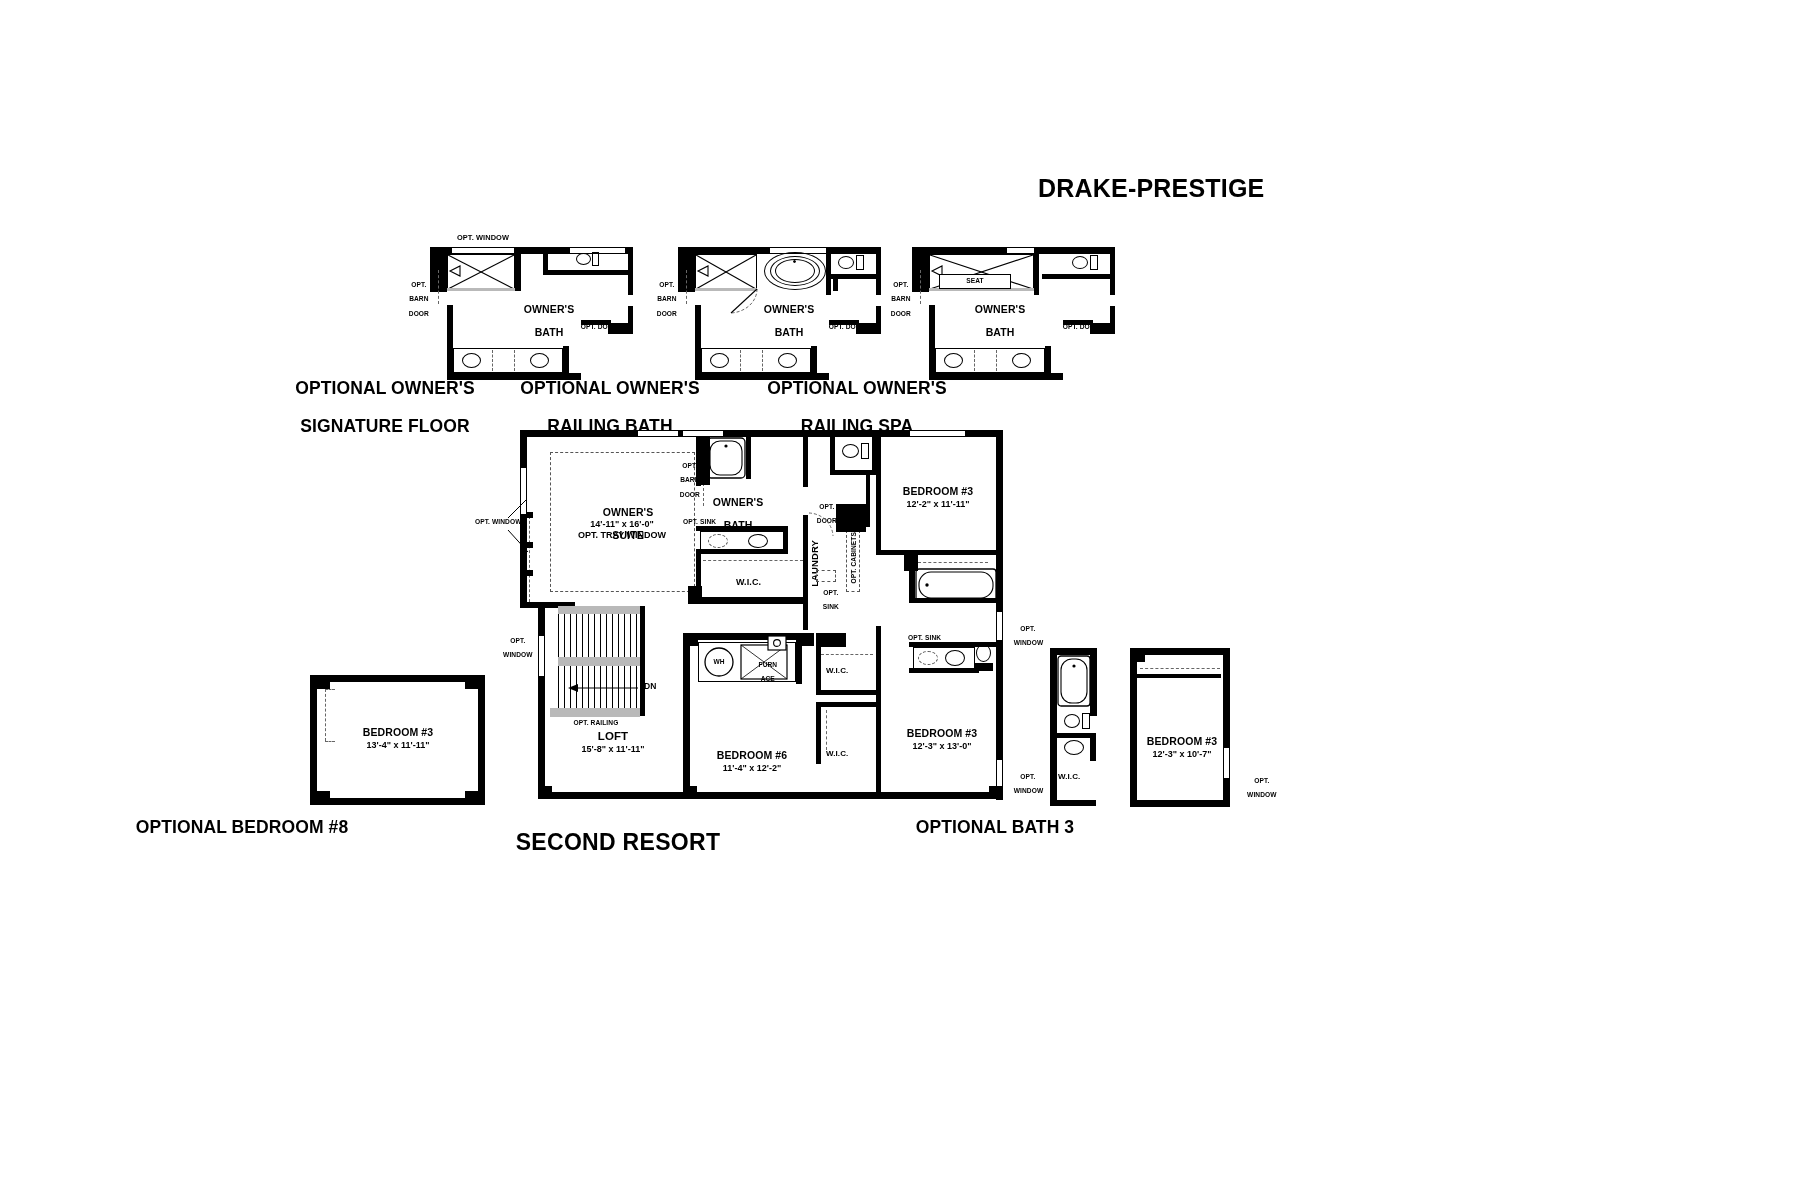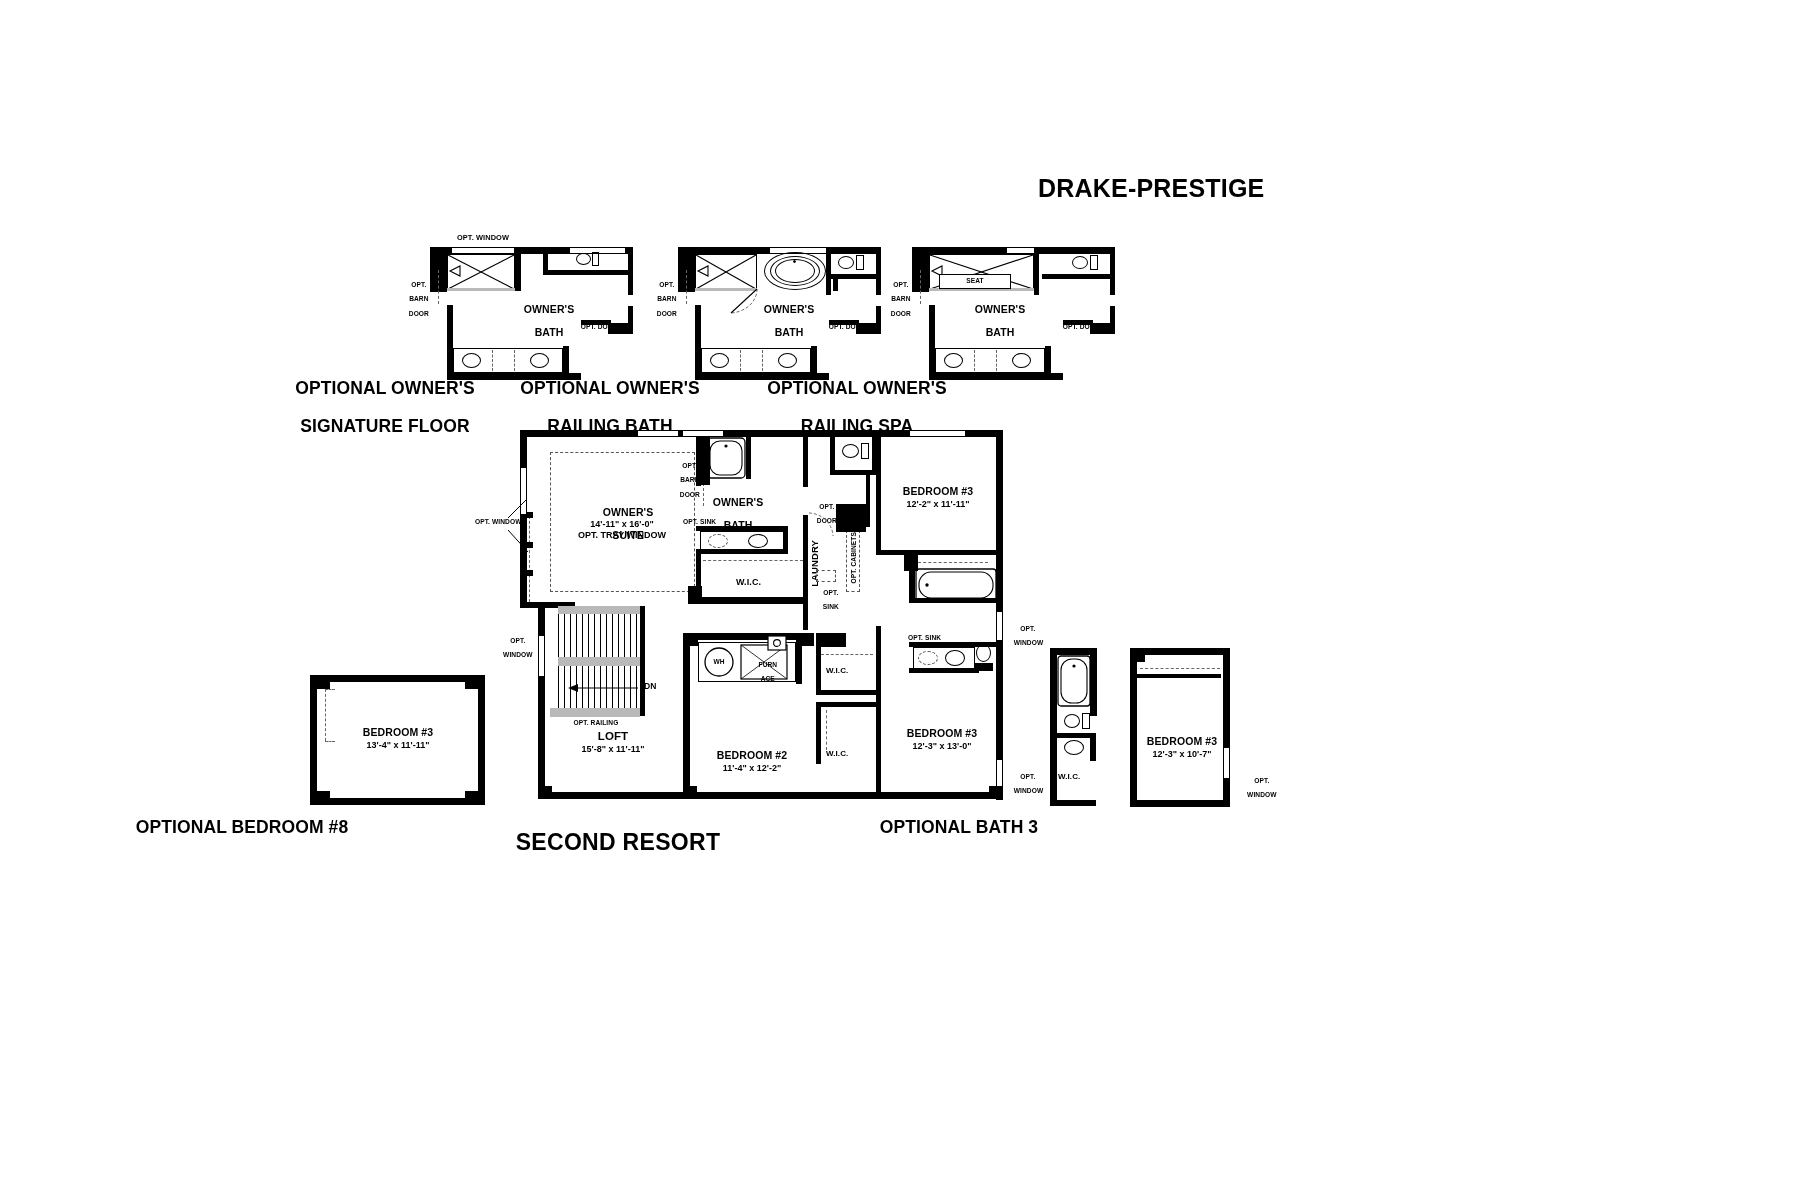--- a/index.html
+++ b/index.html
@@ -405,21 +405,21 @@
     <span>WINDOW</span>
   </div>
 
   <div class="w wtv" style="left:163px;top:203px;width:7px;height:166px;"></div>
   <div class="blk" style="left:163px;top:203px;width:15px;height:13px;"></div>
   <div class="w wt" style="left:163px;top:203px;width:130px;height:7px;"></div>
   <div class="blk" style="left:279px;top:203px;width:15px;height:13px;"></div>
   <div class="w wt" style="left:163px;top:362px;width:190px;height:7px;"></div>
   <div class="blk" style="left:163px;top:356px;width:14px;height:13px;"></div>
 
-  <div class="t rm ctr" style="left:232px;top:320px;">BEDROOM #2</div>
+  <div class="t rm ctr" style="left:232px;top:320px;">BEDROOM #6</div>
   <div class="t dim ctr" style="left:232px;top:334px;">11'-4" x 12'-2"</div>
 
   <div class="out" style="left:178px;top:212px;width:98px;height:40px;background:#fff;"></div>
   <svg style="position:absolute;left:183px;top:216px;" width="32" height="32">
     <circle cx="16" cy="16" r="14" fill="none" stroke="#000" stroke-width="1.3"></circle>
   </svg>
   <div class="t sm2" style="left:183px;top:228px;width:32px;">WH</div>
   <svg style="position:absolute;left:220px;top:214px;" width="48" height="36">
     <rect x="1" y="1" width="46" height="34" fill="none" stroke="#000" stroke-width="1.2"></rect>
     <line x1="1" y1="1" x2="47" y2="35" stroke="#000" stroke-width="0.8"></line>
@@ -495,13 +495,13 @@
   <div class="w wh" style="left:87px;top:26px;width:84px;height:4px;"></div>
 
   <div class="t rm ctr" style="left:132px;top:88px;">BEDROOM #3</div>
   <div class="t dim ctr" style="left:132px;top:102px;">12'-3" x 10'-7"</div>
 
   <div class="t sm2" style="left:188px;top:122px;width:40px;text-align:center;">
     <span>OPT.</span><br>
     <span>WINDOW</span>
   </div>
 </div>
-<div class="t cap ctr" style="left:1109px;top:818px;width:300px;margin-left:-150px;">OPTIONAL BATH 3</div>
+<div class="t cap ctr" style="left:1145px;top:818px;width:300px;margin-left:-150px;">OPTIONAL BATH 3</div>
 
 </body></html>

